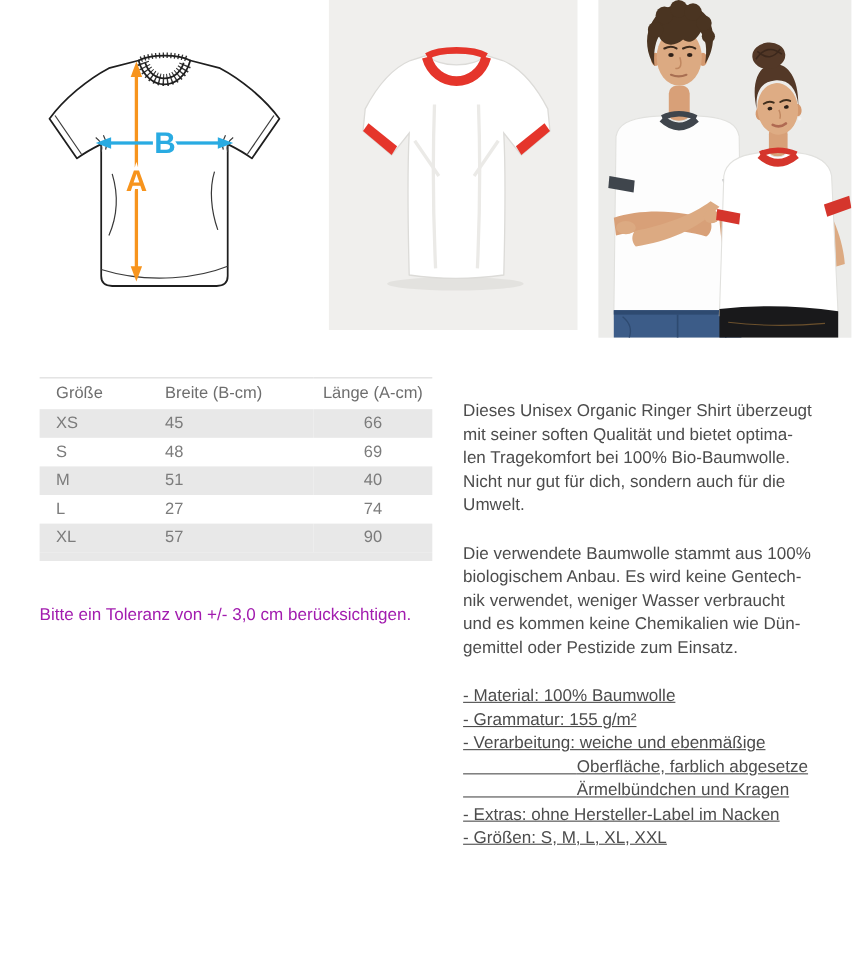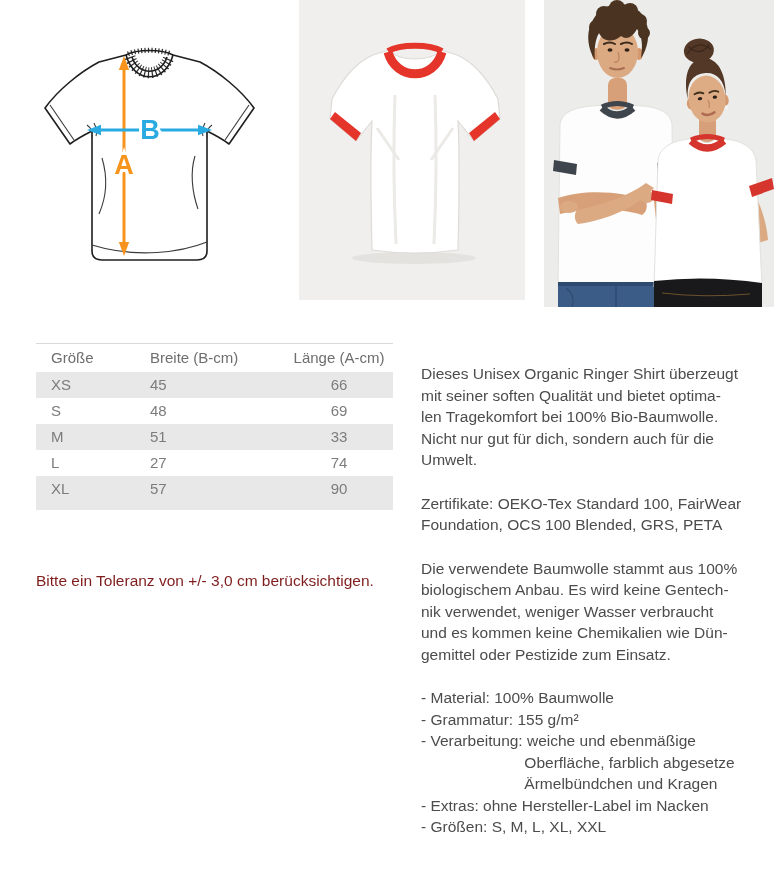--- a/index.html
+++ b/index.html
@@ -61,35 +61,34 @@
     vertical-align: middle;
   }
   table.size-table .c1 { padding-left: 15px; width: 114px; }
   table.size-table .c2 { width: 135px; }
   table.size-table .c3 { width: 108px; text-align: center; }
   table.size-table tr.striped { background: #e8e8e8; border-radius: 10px; }
   .table-footer-strip { width: 357px; height: 8px; background: #e8e8e8; }
 
   .tolerance-note {
     position: absolute; left: 36px; top: 551px;
-    font-size: 15.5px; color: #7f1d1d;
+    font-size: 15.5px; color: #a21caf;
     white-space: nowrap;
-    margin-top: 21px;
   }
 
   
   .description {
     position: absolute; left: 421px; top: 330px; width: 356px;
     font-size: 15.5px; line-height: 21.5px; color: #4c4c4c; margin-top: 33px;
   }
   .description p {
     white-space: pre-wrap;
     margin: 0 0 22px 0;
   }
-  .description p:last-child { margin-bottom: 0; }
+  .description p:last-child { margin-bottom: 0; text-decoration: underline; }
 </style>
 </head>
 <body>
 
 <div class="canvas">
 
   <div class="diagram-box">
     <svg class="photo-svg" viewBox="0 0 216 222">
 
       <path d="M 86 8 C 97 3, 118 3, 129 8" fill="none" stroke="#333" stroke-width="5" stroke-dasharray="1.2 2.2"></path>
@@ -306,21 +305,21 @@
           <td class="c3">66</td>
         </tr>
         <tr>
           <td class="c1">S</td>
           <td class="c2">48</td>
           <td class="c3">69</td>
         </tr>
         <tr class="striped">
           <td class="c1">M</td>
           <td class="c2">51</td>
-          <td class="c3">33</td>
+          <td class="c3">40</td>
         </tr>
         <tr>
           <td class="c1">L</td>
           <td class="c2">27</td>
           <td class="c3">74</td>
         </tr>
         <tr class="striped">
           <td class="c1">XL</td>
           <td class="c2">57</td>
           <td class="c3">90</td>
@@ -331,22 +330,20 @@
   </div>
 
   <div class="tolerance-note">Bitte ein Toleranz von +/- 3,0 cm berücksichtigen.</div>
 
   <div class="description">
     <p>Dieses Unisex Organic Ringer Shirt überzeugt
 mit seiner soften Qualität und bietet optima-
 len Tragekomfort bei 100% Bio-Baumwolle.
 Nicht nur gut für dich, sondern auch für die
 Umwelt.</p>
-    <p>Zertifikate: OEKO-Tex Standard 100, FairWear
-Foundation, OCS 100 Blended, GRS, PETA</p>
     <p>Die verwendete Baumwolle stammt aus 100%
 biologischem Anbau. Es wird keine Gentech-
 nik verwendet, weniger Wasser verbraucht
 und es kommen keine Chemikalien wie Dün-
 gemittel oder Pestizide zum Einsatz.</p>
     <p>- Material: 100% Baumwolle
 - Grammatur: 155 g/m²
 - Verarbeitung: weiche und ebenmäßige
                         Oberfläche, farblich abgesetze
                         Ärmelbündchen und Kragen

